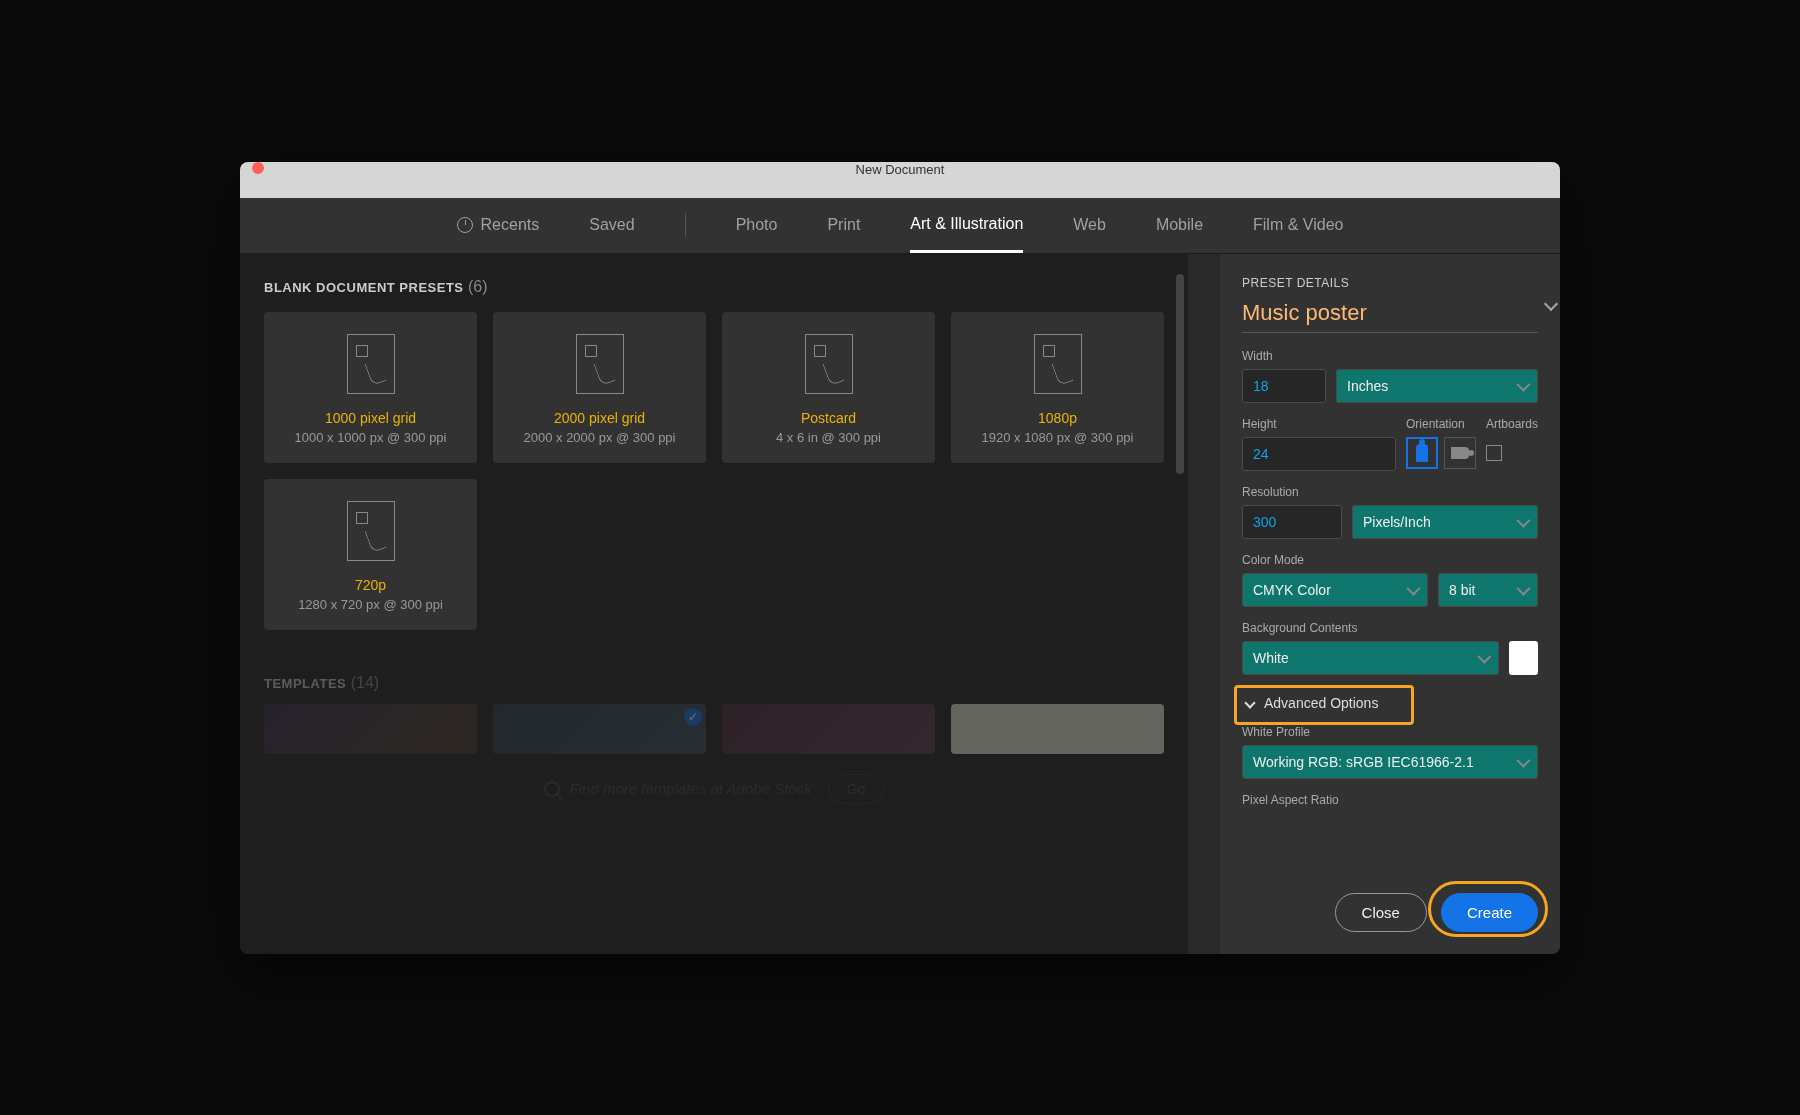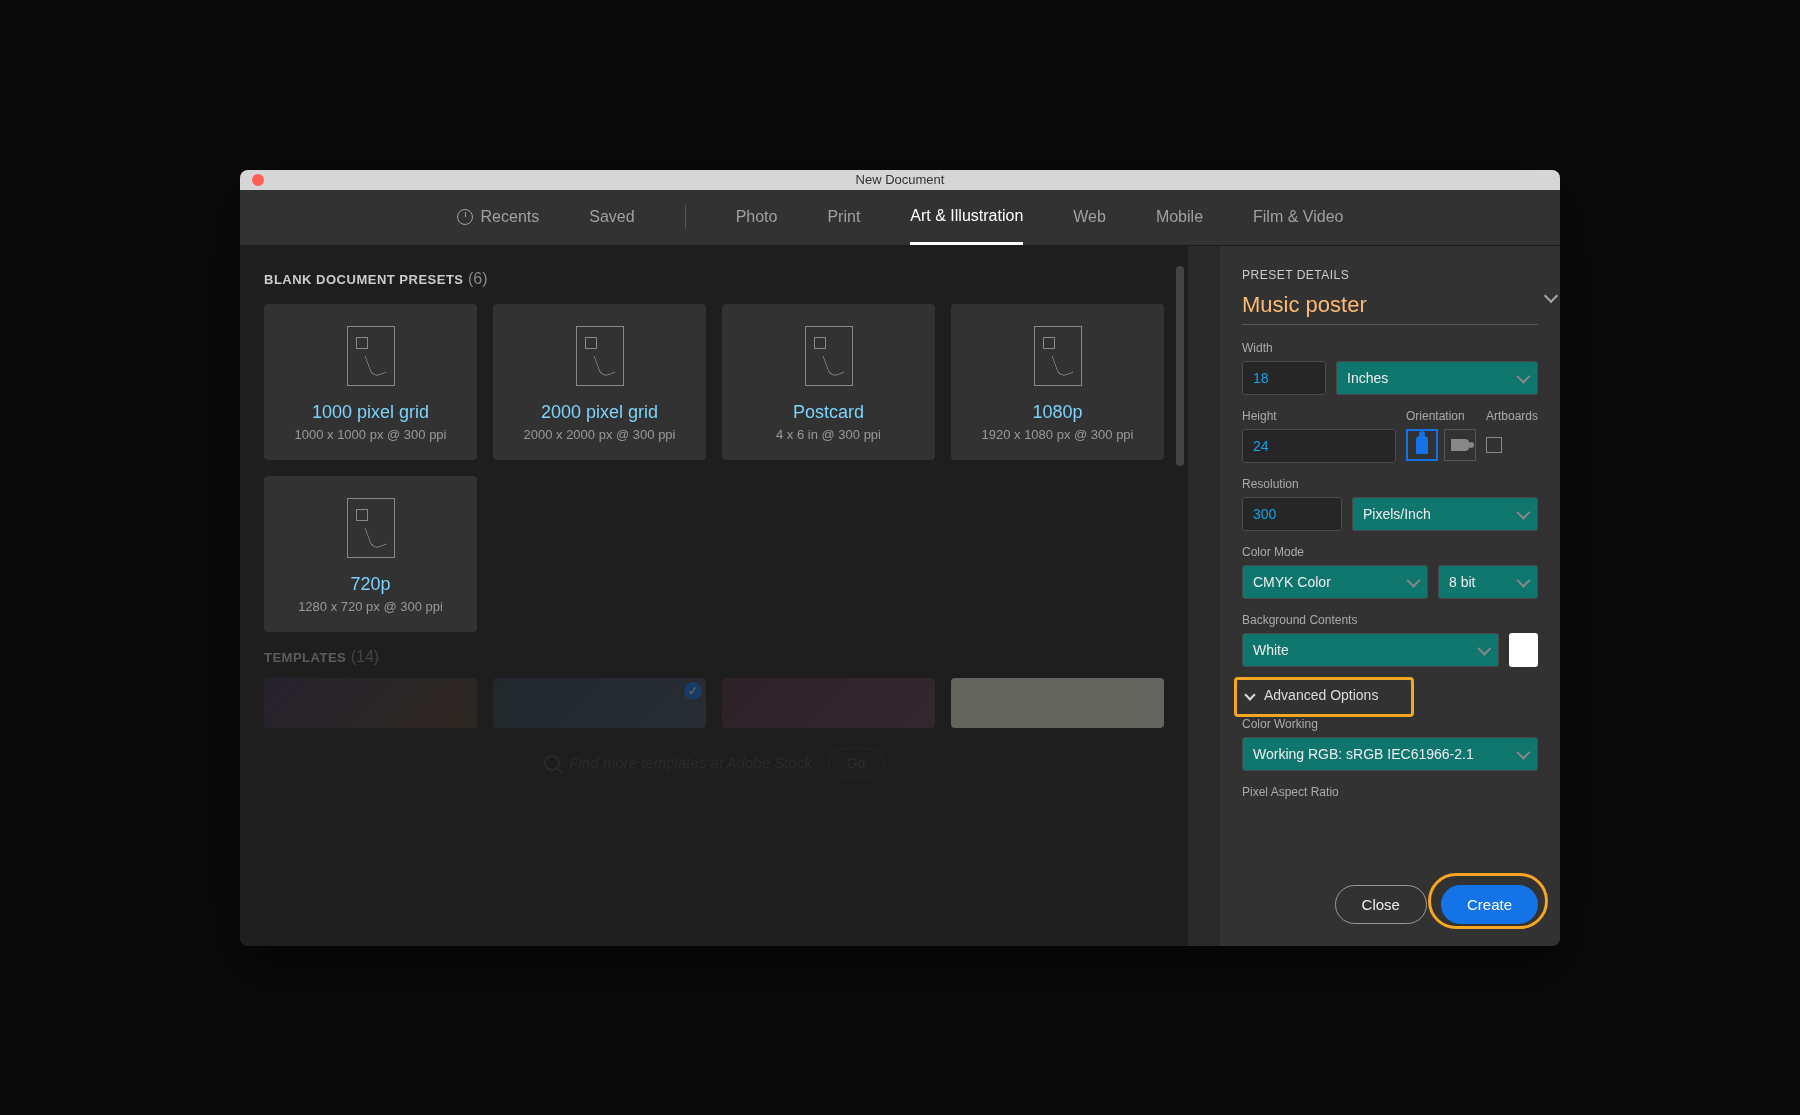--- a/index.html
+++ b/index.html
@@ -1,39 +1,39 @@
 <!DOCTYPE html>
 <html><head>
 <meta charset="utf-8">
 <style>
 * { margin: 0; padding: 0; box-sizing: border-box; font-family: -apple-system, BlinkMacSystemFont, "Segoe UI", sans-serif; }
 body { background: #0a0a0a; display: flex; align-items: center; justify-content: center; min-height: 100vh; padding: 20px; }
 .window { width: 1320px; background: #2a2a2a; border-radius: 8px; overflow: hidden; box-shadow: 0 20px 60px rgba(0,0,0,0.5); }
-.titlebar { background: #d6d6d6; height: 20px; display: flex; align-items: center; position: relative; }
+.titlebar { background: #d6d6d6; height: 36px; display: flex; align-items: flex-start; position: relative; }
 .traffic-light { width: 12px; height: 12px; border-radius: 50%; margin-left: 12px; background: #ff5f57; }
 .window-title { position: absolute; width: 100%; text-align: center; font-size: 13px; color: #333; }
 .tabs { background: #323232; display: flex; align-items: center; justify-content: center; height: 56px; border-bottom: 1px solid #1a1a1a; gap: 50px; padding: 0 20px; }
 .tab-item { color: #a0a0a0; font-size: 16px; cursor: pointer; display: flex; align-items: center; gap: 8px; height: 100%; }
 .tab-item.active { color: #fff; border-bottom: 3px solid #fff; }
 .tab-divider { width: 1px; height: 24px; background: #555; }
 .clock-icon { width: 16px; height: 16px; border: 1.5px solid #a0a0a0; border-radius: 50%; position: relative; }
 .clock-icon::before { content:''; position:absolute; top:2px; left:50%; width:1.5px; height:5px; background:#a0a0a0; transform-origin: bottom; }
 .body-wrap { display: flex; height: 700px; gap: 32px; }
 .left-pane { flex: 1; background: #1e1e1e; padding: 24px; overflow-y: auto; position: relative; }
 .section-title { color: #ccc; font-size: 13px; letter-spacing: 0.5px; font-weight: 600; }
 .section-count { color: #888; }
 .preset-grid { display: grid; grid-template-columns: repeat(4, 1fr); gap: 16px; margin-top: 16px; }
 .preset-card { background: #323232; border-radius: 4px; padding: 20px 10px 16px; text-align: center; cursor: pointer; border: 2px solid transparent; }
 .preset-card.selected { border: 2px solid #1473e6; }
 .preset-icon { width: 48px; height: 60px; border: 1.5px solid #888; margin: 0 auto 16px; position: relative; }
 .preset-icon::before { content:''; position:absolute; top:10px; left:8px; width:10px; height:10px; border:1.5px solid #888; }
 .preset-icon::after { content:''; position:absolute; top:26px; left:20px; width:14px; height:22px; border-left:1.5px solid #888; border-bottom:1.5px solid #888; border-radius: 0 0 0 8px; transform: rotate(-20deg); }
-.preset-name { color: #7dd3fc; font-size: 18px; margin-bottom: 4px; }
+.preset-name { color: #eab308; font-size: 14px; margin-bottom: 4px; }
 .preset-dims { color: #999; font-size: 13px; }
-.templates-section { margin-top: 16px; opacity: 0.35; }
+.templates-section { margin-top: 44px; opacity: 0.35; }
 .template-row { display: flex; gap: 16px; margin-top: 12px; height: 50px; overflow: hidden; }
 .template-thumb { flex: 1; background: linear-gradient(135deg,#3a2a4a,#4a3a2a); border-radius: 4px; }
 .template-thumb.t2 { background: linear-gradient(135deg,#2a3a4a,#3a4a5a); position: relative; }
 .template-thumb.t2::after { content:'✓'; position:absolute; top:4px; right:4px; width:18px; height:18px; background:#1473e6; border-radius:50%; color:#fff; font-size:12px; display:flex; align-items:center; justify-content:center; }
 .template-thumb.t3 { background: linear-gradient(135deg,#4a2a3a,#5a3a4a); }
 .template-thumb.t4 { background: #e8e8d8; }
 .search-row { display:flex; align-items:center; justify-content:center; gap:16px; margin-top:20px; opacity:0.35; }
 .search-box { display:flex; align-items:center; gap:10px; color:#888; font-style:italic; font-size:15px; }
 .search-icon { width:16px; height:16px; border:2px solid #888; border-radius:50%; position:relative; }
 .search-icon::after { content:''; position:absolute; width:6px; height:2px; background:#888; bottom:-3px; right:-5px; transform:rotate(45deg); }
@@ -220,21 +220,21 @@
         </div>
         <div class="bg-swatch"></div>
       </div>
 
       <div class="advanced">
         <div class="highlight-box hl-advanced"></div>
         <span class="adv-chevron"></span>
         <span>Advanced Options</span>
       </div>
 
-      <span class="field-label">Color Working</span>
+      <span class="field-label">White Profile</span>
       <div class="row">
         <div class="select-box">
           <span>Working RGB: sRGB IEC61966-2.1</span>
           <span class="chevron"></span>
         </div>
       </div>
 
       <span class="field-label">Pixel Aspect Ratio</span>
 
       <div class="footer-btns">

